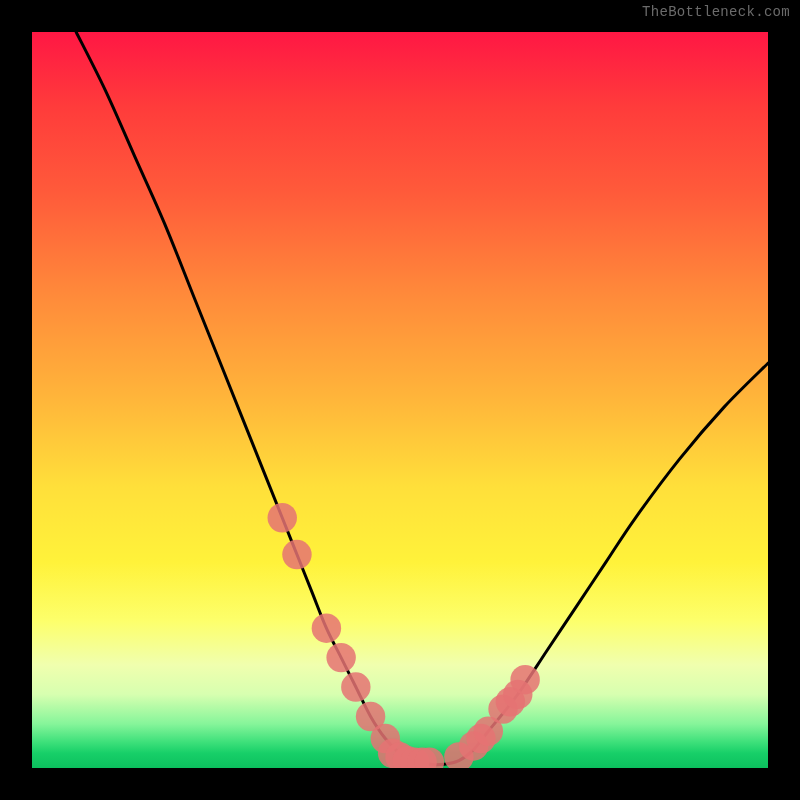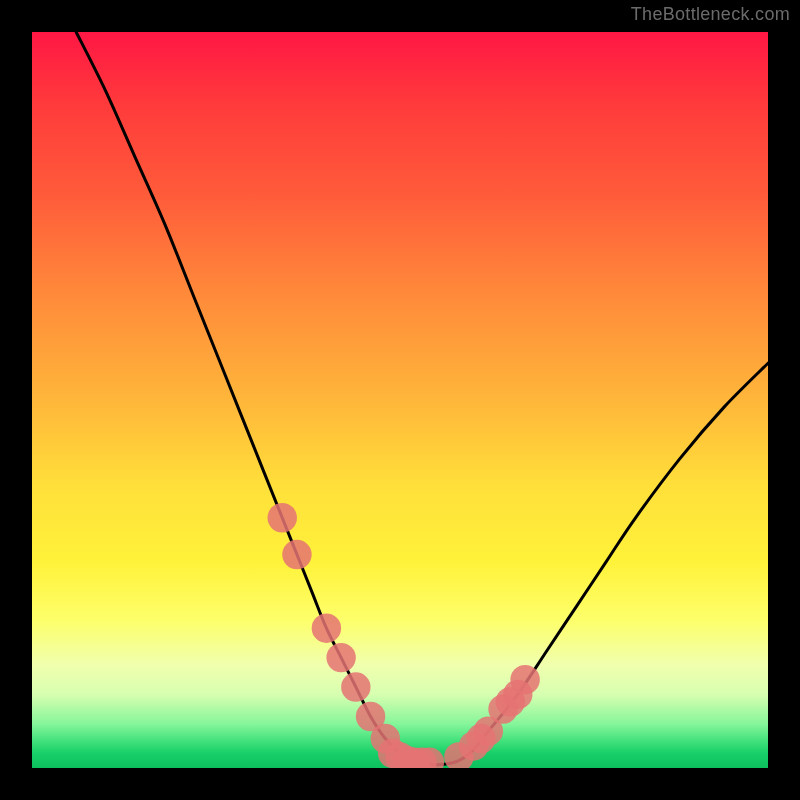--- a/index.html
+++ b/index.html
@@ -52,23 +52,24 @@
     position: absolute;
     left: 0; top: 0;
     width: 100%;
     height: 100%;
   }
   .watermark {
     position: absolute;
     top: 4px;
     right: 10px;
     color: #6b6b6b;
-    font-size: 18px;
+    font-size: 14px;
     letter-spacing: 0.3px;
     user-select: none;
+    font-family: Liberation Mono, monospace;
   }
 </style>
 </head>
 <body>
 
 <div class="stage">
   <div class="watermark">TheBottleneck.com</div>
 
   <div class="plot-area">
     <div class="gradient"></div>

